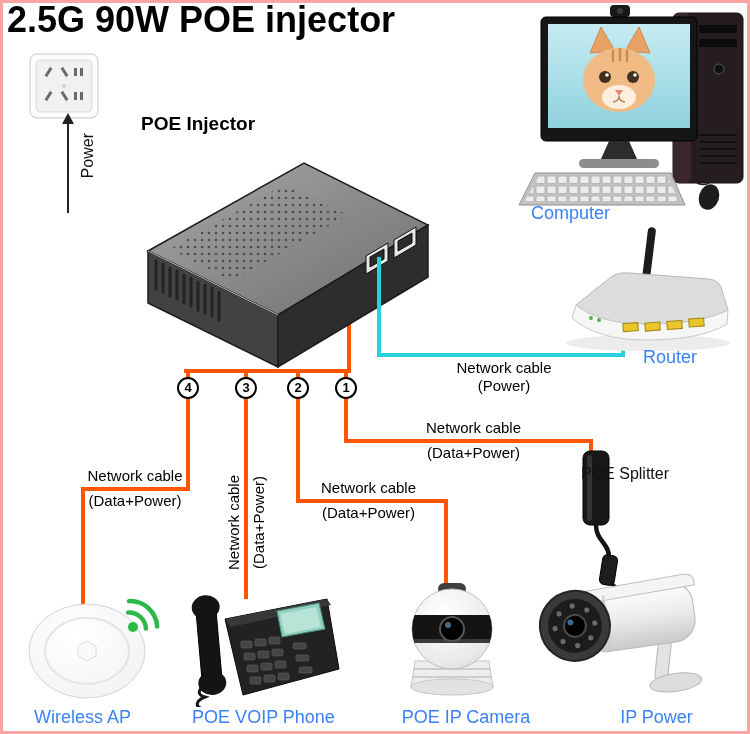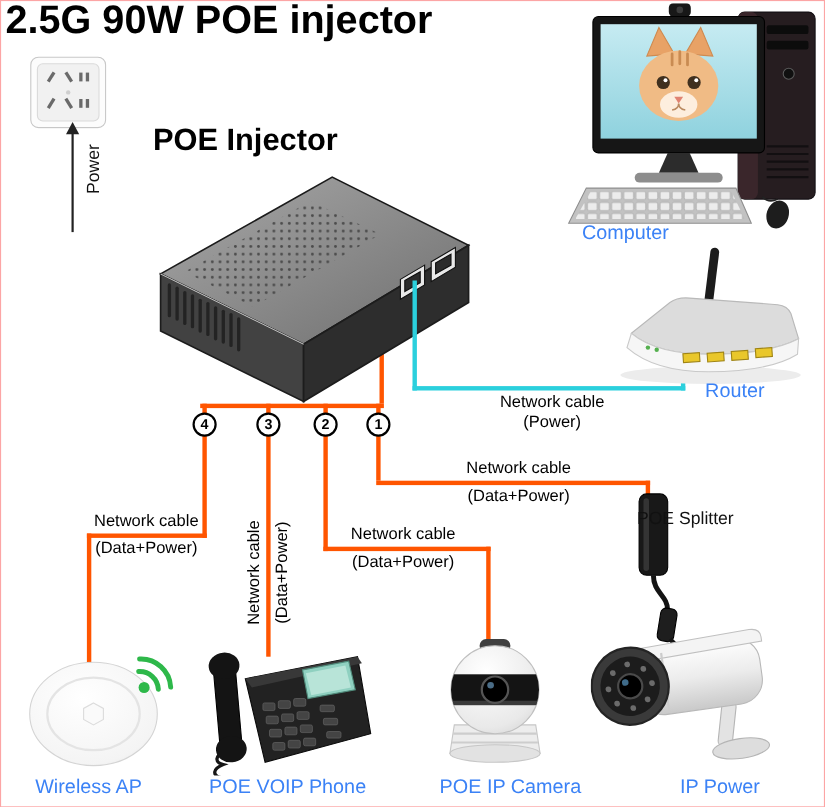--- a/index.html
+++ b/index.html
@@ -1,23 +1,23 @@
 <!DOCTYPE html>
 <html style="--power-cable: #ff5500; --data-cable: #2bd0dd; --wifi-green: #2eb84a; --port-yellow: #e9c72b;"><head>
 <meta charset="utf-8">
 <style>
   html,body { margin:0; padding:0; background:#fff; }
   .stage {
     position:relative; width:750px; height:734px; background:#ffffff;
     font-family:"Liberation Sans","DejaVu Sans",sans-serif; color:#000;
-    overflow:hidden; border:1px solid #fca5a5; box-sizing:border-box;
+    overflow:hidden; border:3px solid #fca5a5; box-sizing:border-box;
   }
   .abs { position:absolute; }
   .title { left:4px; top:-4px; font-size:36px; font-weight:bold; letter-spacing:0; white-space:nowrap; }
-  .heading { left:138px; top:110px; font-size:28px; font-weight:bold; white-space:nowrap; }
+  .heading { left:138px; top:110px; font-size:19px; font-weight:bold; white-space:nowrap; }
   .vtext { writing-mode:vertical-rl; transform:rotate(180deg); font-size:16px; color:#111; }
   .cable-p { position:absolute; background:var(--power-cable,#ff5500); }
   .cable-d { position:absolute; background:var(--data-cable,#2bd0dd); }
   .cl { position:absolute; font-size:15px; line-height:18px; text-align:center; color:#000; }
   .cl span { display:block; white-space:nowrap; }
   .gap span + span { margin-top:7px; }
   .rot90 { transform:rotate(-90deg); }
   .devlbl { position:absolute; font-size:18px; color:#3b82f6; white-space:nowrap; }
   .ctr { text-align:center; }
   .badge {

